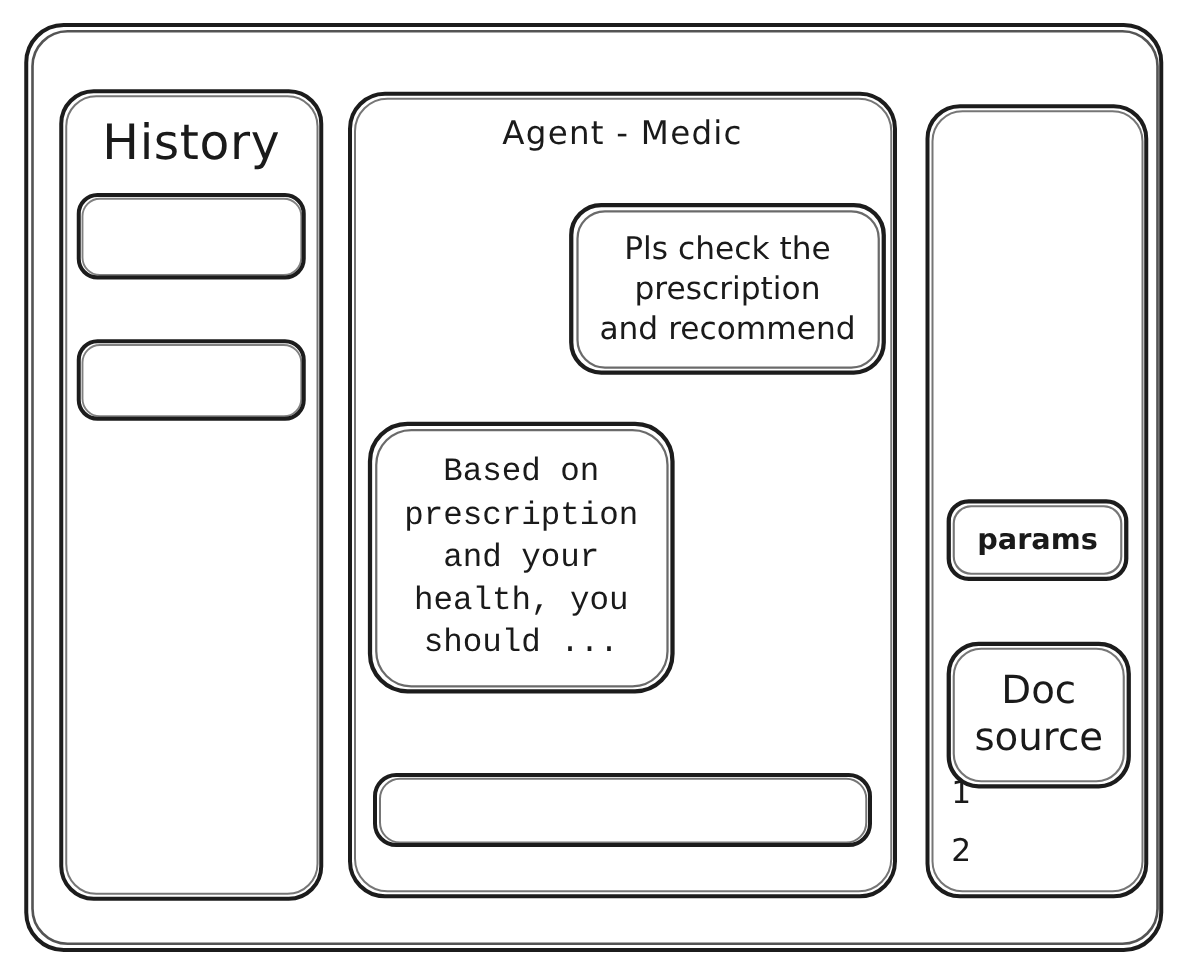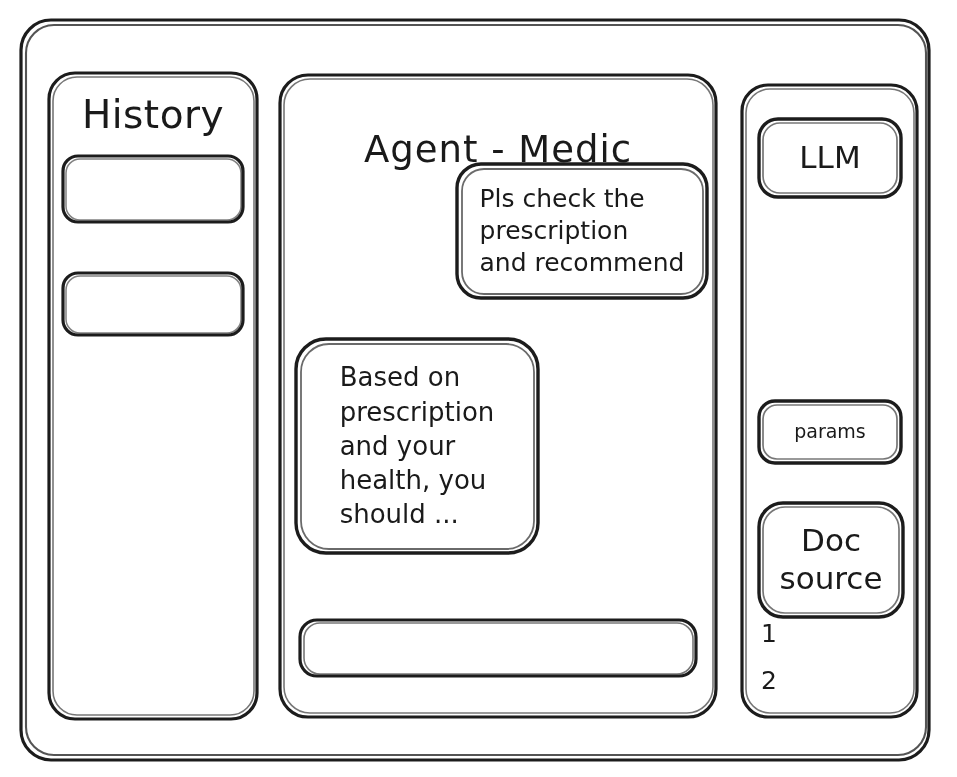--- a/index.html
+++ b/index.html
@@ -75,52 +75,53 @@
     top: 72px;
     width: 442px;
     height: 648px;
   }
   #agent-title {
     position: absolute;
     top: 20px;
     left: 0;
     width: 100%;
     text-align: center;
-    font-size: 37px;
+    font-size: 26px;
     letter-spacing: 1px;
-    margin-top: 36px;
   }
 
   .bubble {
     box-sizing: border-box;
     display: flex;
     flex-direction: column;
     align-items: center;
     justify-content: center;
   }
   .bubble .bubble-text {
     position: relative;
     z-index: 2;
+    text-align: center;
     font-size: 25px;
     line-height: 1.28;
     padding: 0 14px;
     white-space: pre-line;
   }
 
   #user-bubble {
     left: 176px;
     top: 88px;
     width: 258px;
     height: 142px;
   }
   #agent-bubble {
     left: 15px;
     top: 263px;
     width: 250px;
     height: 222px;
+    font-family: Liberation Mono, monospace;
   }
   #agent-bubble .bubble-text { font-size: 26px; line-height: 1.32; }
 
   #composer {
     left: 20px;
     top: 545px;
     width: 402px;
     height: 62px;
   }
 
@@ -142,22 +143,22 @@
     position: relative;
     z-index: 2;
     text-align: center;
     font-size: 31px;
     line-height: 1.22;
     white-space: pre-line;
   }
   #tool-llm    { top: 33px;  height: 86px; }
   #tool-ocr    { top: 144px; height: 84px; }
   #tool-params { top: 315px; height: 70px; }
-  #tool-params .tool-label { font-size: 19px; }
-  #tool-doc-source { top: 417px; height: 122px; width: 152px; }
+  #tool-params .tool-label { font-size: 23px; font-weight: bold; }
+  #tool-doc-source { top: 429px; height: 122px; width: 152px; }
 
   .doc-item {
     position: absolute;
     left: 22px;
     font-size: 25px;
     z-index: 3;
   }
   #doc-item-1 { top: 537px; }
   #doc-item-2 { top: 584px; }
 </style>
@@ -233,27 +234,20 @@
       <span></span>
     </div>
   </div>
 
   <div class="sketch" id="tools-panel" style="left:721px; top:66px;">
     <svg class="frame" viewBox="0 0 181 638" preserveAspectRatio="none">
       <rect x="3" y="3" width="175" height="632" rx="26" ry="26" stroke-width="3.2"></rect>
       <rect x="7" y="7" width="168" height="624" rx="24" ry="24" stroke-width="1.6" opacity="0.6"></rect>
     </svg>
 
-    <div class="sketch tool-button" id="tool-llm">
-      <svg class="frame" viewBox="0 0 150 86" preserveAspectRatio="none">
-        <rect x="4" y="4" width="142" height="78" rx="19" ry="19" stroke-width="3.4"></rect>
-        <rect x="8" y="8" width="134" height="70" rx="17" ry="17" stroke-width="1.7" opacity="0.6"></rect>
-      </svg>
-      <div class="tool-label">LLM</div>
-    </div>
 
 
     <div class="sketch tool-button" id="tool-params">
       <svg class="frame" viewBox="0 0 150 70" preserveAspectRatio="none">
         <rect x="4" y="4" width="142" height="62" rx="16" ry="16" stroke-width="3.4"></rect>
         <rect x="8" y="8" width="134" height="54" rx="14" ry="14" stroke-width="1.7" opacity="0.6"></rect>
       </svg>
       <div class="tool-label">params</div>
     </div>
 

